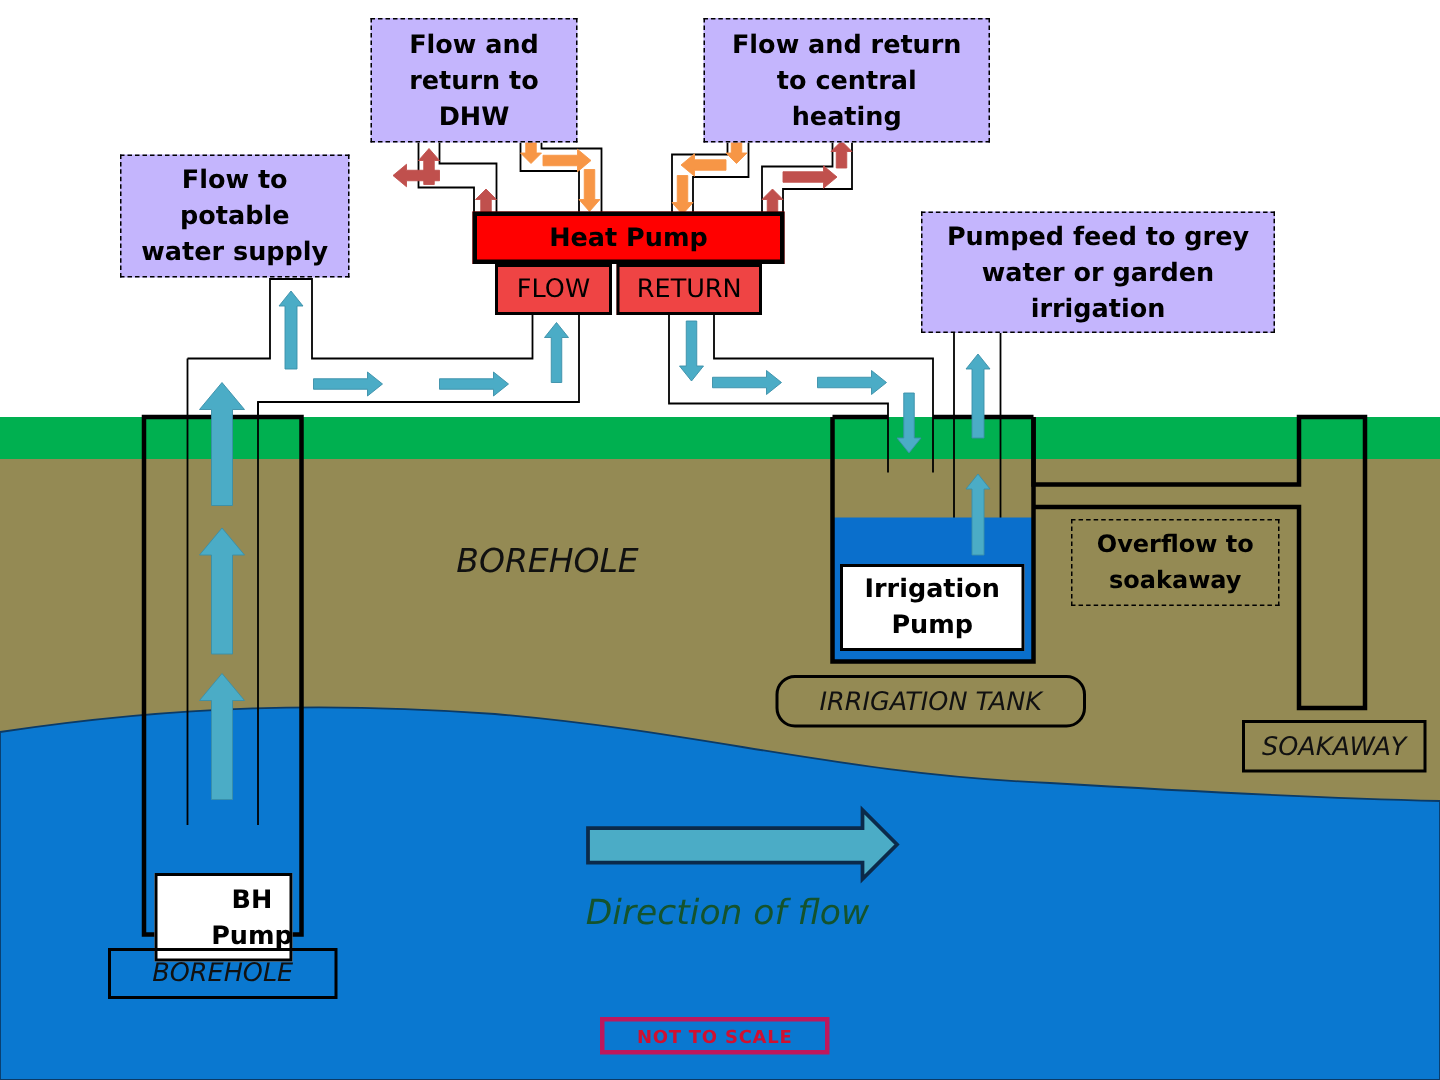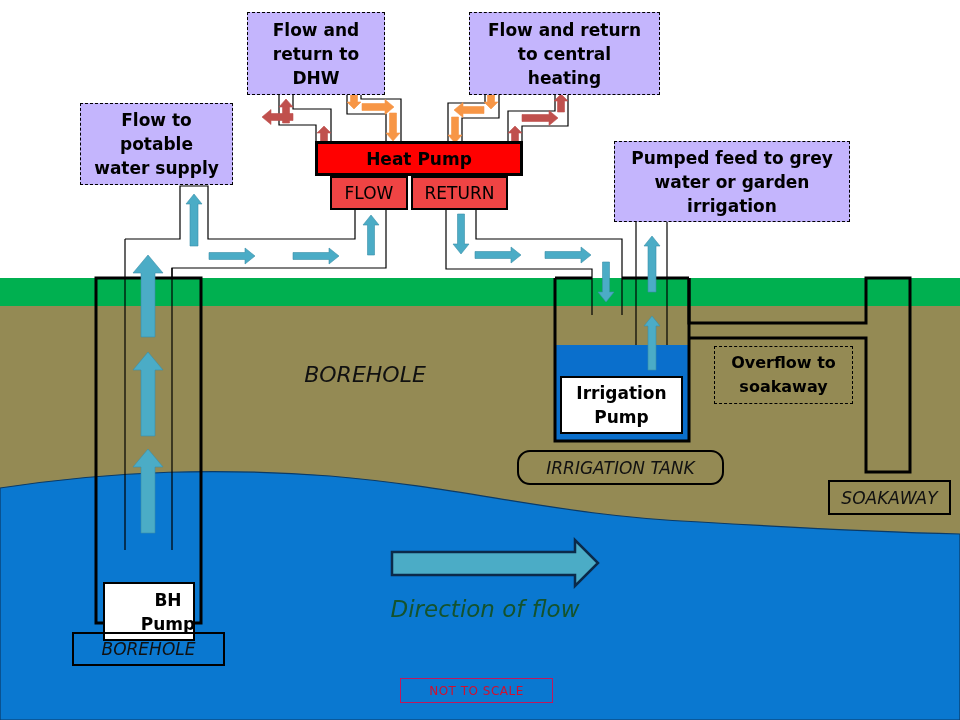--- a/index.html
+++ b/index.html
@@ -6,21 +6,21 @@
   body{width:960px;height:720px;position:relative;overflow:hidden;font-family:"DejaVu Sans",sans-serif;}
   svg{position:absolute;left:0;top:0;}
   .lbl{position:absolute;box-sizing:border-box;display:flex;align-items:center;justify-content:center;text-align:center;}
   .dashed{border:1px dashed #000;background:#c4b5fd;font-weight:bold;font-size:17px;line-height:24px;color:#000;white-space:pre-line;}
   .hp{background:#ff0000;border:3px solid #000;font-weight:bold;font-size:17px;color:#000;}
   .port{background:#ef4444;border:2px solid #000;font-size:17px;color:#000;}
   .pumpbox{background:#fff;border:2px solid #000;font-weight:bold;font-size:17px;line-height:24px;white-space:pre-line;}
   .itlabel{border:2px solid #000;font-style:italic;font-size:17px;color:#111;}
   .aquifer{font-style:italic;font-size:22px;color:#111;}
   .dir{font-style:italic;font-size:23px;color:#14532d;}
-  .nts{border:1px solid #be185d;color:#d01030;font-size:12px;font-weight:normal;letter-spacing:0.5px;}
+  .nts{border:3px solid #be185d;color:#d01030;font-size:12px;font-weight:bold;letter-spacing:0.5px;}
   .overflow{border:1px dashed #000;font-weight:bold;font-size:16px;line-height:24px;white-space:pre-line;color:#000000;}
 </style>
 </head>
 <body>
 
 <svg width="960" height="720" viewBox="0 0 960 720">
   <defs>
     <marker id="n" markerWidth="1" markerHeight="1"></marker>
   </defs>
 

